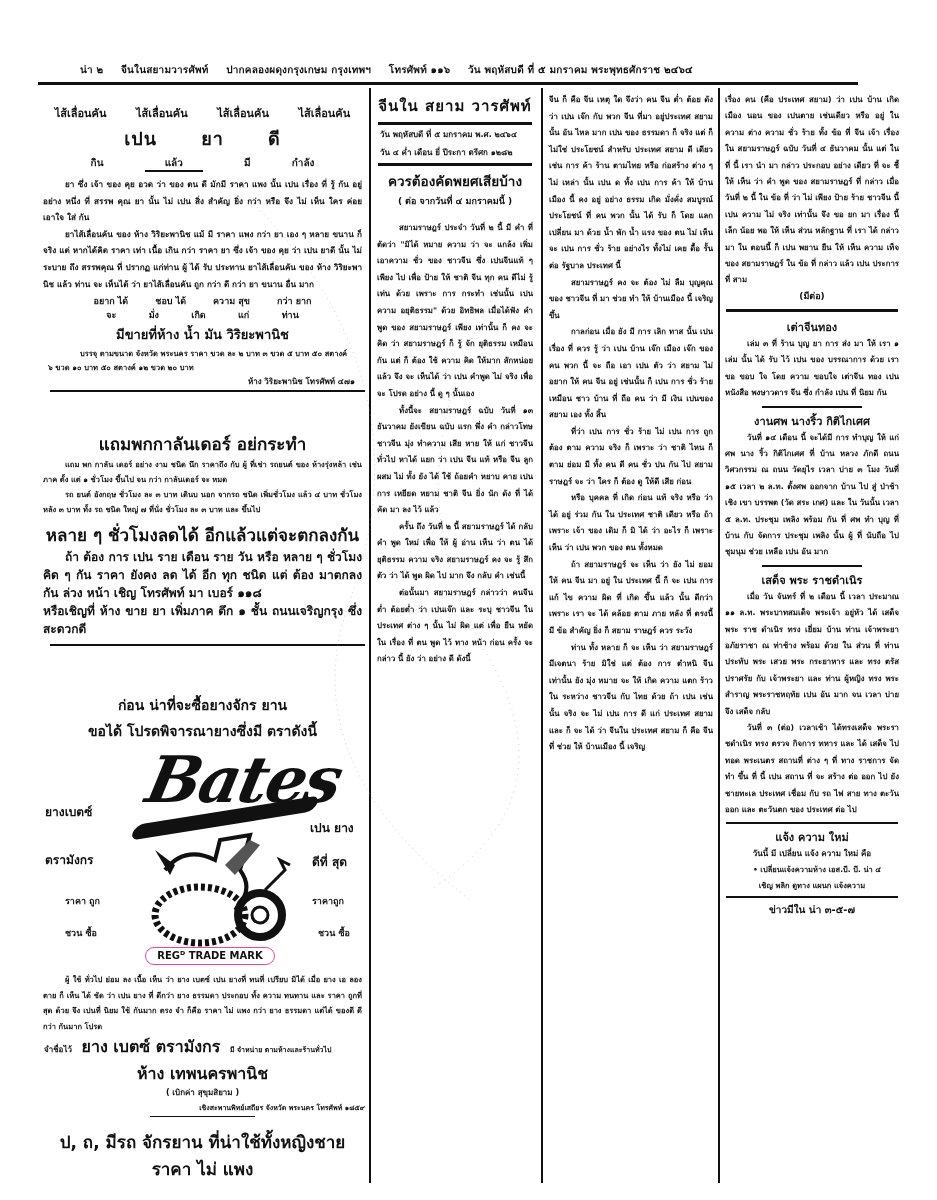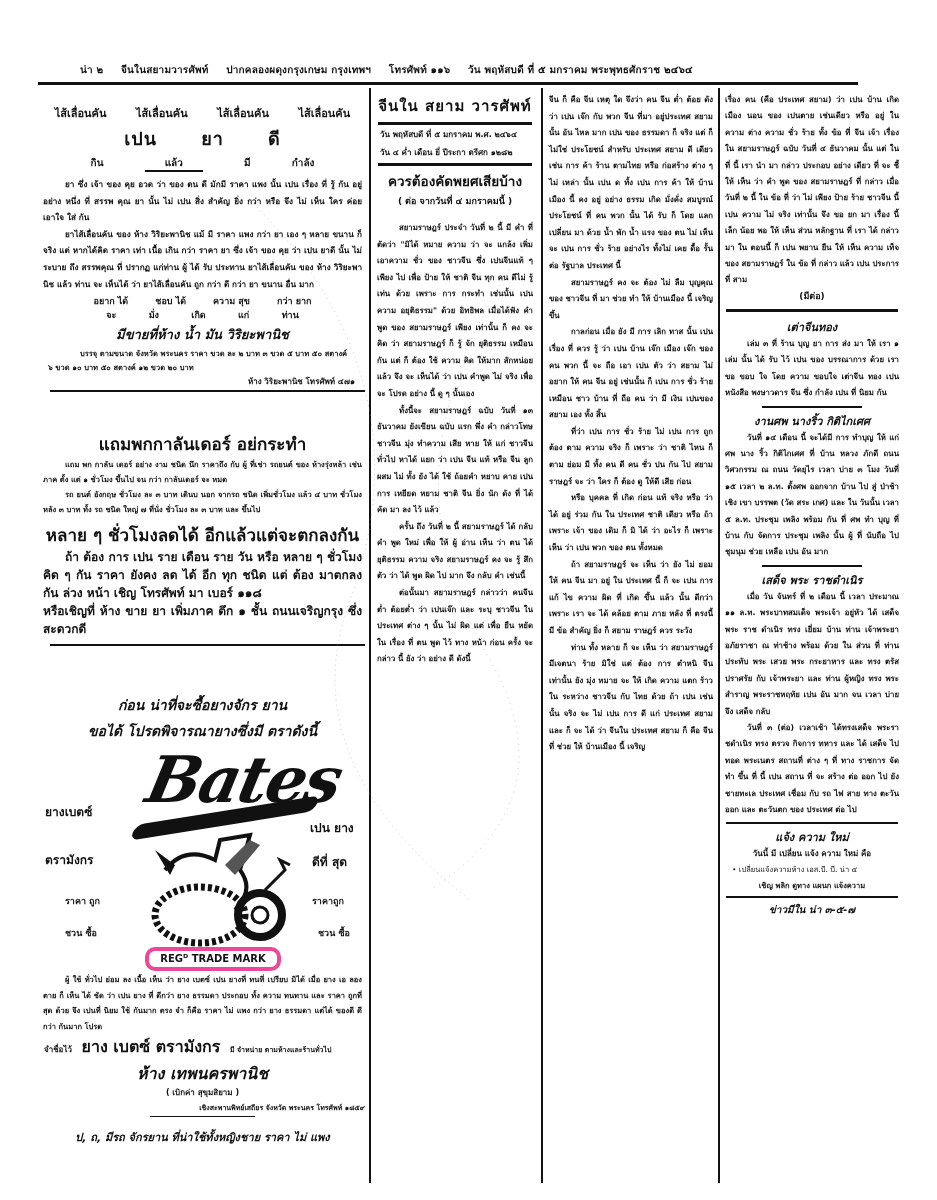--- a/index.html
+++ b/index.html
@@ -17,31 +17,31 @@
   .col3 { left:546px; width:170px; height:1090px; }
   .col4 { left:722px; width:180px; height:1090px; }
   .hr { height:2px; background:#111; margin:4px 8px; }
   .hr.short { margin:4px 70px; }
   .body-text { font-size:8.2px; line-height:16.6px; text-align:justify; font-weight:bold;
                padding:0 3px; }
   .body-text p { margin:0; text-indent:22px; }
   .ad-row { display:flex; justify-content:space-around; font-size:11px; font-weight:bold; }
   .big { font-size:18px; font-weight:bold; letter-spacing:1px; }
   .h2 { font-size:17px; font-weight:bold; text-align:center; }
-  .h3 { font-size:12px; font-weight:bold; text-align:center;font-style:italic; }
+  .h3 { font-size:12px; font-weight:bold; text-align:center; }
   .h4 { font-size:10px; font-weight:bold; text-align:center; }
   .bates-wrap { position:relative; height:230px; }
   .bates-logo { position:absolute; left:108px; top:0px; font-family:"DejaVu Serif", serif;
                 font-style:italic; font-weight:bold; font-size:64px; transform:skew(-12deg);
                 letter-spacing:-2px; }
   .bates-swoosh { position:absolute; left:100px; top:68px; width:170px; height:16px;
                   background:#111; transform:skew(-30deg) rotate(-10deg); border-radius:8px; }
   .dragon { position:absolute; left:105px; top:88px; width:150px; height:120px; }
   .trademark { position:absolute; left:105px; top:205px; width:128px; height:16px;
-               border:4px solid #ec4899; border-radius:10px; font-size:10px; font-weight:bold;
+               border:1px solid #ec4899; border-radius:10px; font-size:10px; font-weight:bold;
                text-align:center; line-height:16px; }
   .side-lbl { position:absolute; font-size:12px; font-weight:bold; }
   .side-sm { position:absolute; font-size:9px; font-weight:bold; }
   .paper-title { font-size:15px; font-weight:bold; text-align:center; letter-spacing:1px;
                  padding:6px 0 4px; }
   .dateline { font-size:8px; font-weight:bold; padding:2px 6px; line-height:16px; }
   .headline2 { font-size:13.5px; font-weight:bold; text-align:center; padding:4px 0 2px; }
   .noise { position:absolute; pointer-events:none; }
 </style>
 </head>
@@ -152,21 +152,21 @@
       </div>
       <div style="font-weight:bold;white-space:nowrap;padding-left:4px;">
         <span style="font-size:8px;">จำชื่อไว้</span>
         <span style="font-size:16px;margin:0 4px;">ยาง เบตซ์ ตรามังกร</span>
         <span style="font-size:7px;">มี จำหน่าย ตามห้างและร้านทั่วไป</span>
       </div>
       <div class="h3" style="font-size:16px;margin-top:2px;">ห้าง เทพนครพานิช</div>
       <div class="h4" style="font-size:8px;">( เบิกค่า สุขุมสิยาม )</div>
       <div class="h4" style="font-size:7px;margin-top:3px;text-align:right;">เชิงสะพานพิทย์เสถียร จังหวัด พระนคร โทรศัพท์ ๑๘๕๙</div>
       <div class="hr short" style="margin:3px 110px;height:1px;"></div>
-      <div class="h4" style="font-size:11px;margin-top:11px;font-style:italic;">ป, ถ, มีรถ จักรยาน ที่น่าใช้ทั้งหญิงชาย ราคา ไม่ แพง</div>
+      <div class="h4" style="font-size:17px;margin-top:11px;">ป, ถ, มีรถ จักรยาน ที่น่าใช้ทั้งหญิงชาย ราคา ไม่ แพง</div>
     </div>
   </div>
 
   <div class="col col2">
     <div class="paper-title">จีนใน สยาม วารศัพท์</div>
     <div class="hr" style="margin:0 4px;height:3px;"></div>
     <div class="dateline">วัน พฤหัสบดี ที่ ๕ มกราคม พ.ศ. ๒๔๖๔</div>
     <div class="dateline" style="padding-top:0;">วัน ๔ ค่ำ เดือน ยี่ ปีระกา ตรีศก ๑๒๘๒</div>
     <div class="hr" style="margin:0 4px;height:3px;"></div>
     <div class="headline2">ควรต้องคัดพยศเสียบ้าง</div>
@@ -219,21 +219,21 @@
       <div class="body-text" style="font-size:7.8px;line-height:16.4px;">
         <p>เมื่อ วัน จันทร์ ที่ ๒ เดือน นี้ เวลา ประมาณ ๑๑ ล.ท. พระบาทสมเด็จ พระเจ้า อยู่หัว ได้ เสด็จ พระ ราช ดำเนิร ทรง เยี่ยม บ้าน ท่าน เจ้าพระยา อภัยราชา ณ ท่าช้าง พร้อม ด้วย ใน ส่วน ที่ ท่าน ประทับ พระ เสวย พระ กระยาหาร และ ทรง ตรัส ปราศรัย กับ เจ้าพระยา และ ท่าน ผู้หญิง ทรง พระสำราญ พระราชหฤทัย เปน อัน มาก จน เวลา บ่าย จึง เสด็จ กลับ</p>
         <p>วันที่ ๓ (ต่อ) เวลาเช้า ได้ทรงเสด็จ พระราชดำเนิร ทรง ตรวจ กิจการ ทหาร และ ได้ เสด็จ ไป ทอด พระเนตร สถานที่ ต่าง ๆ ที่ ทาง ราชการ จัด ทำ ขึ้น ที่ นี้ เปน สถาน ที่ จะ สร้าง ต่อ ออก ไป ยัง ชายทะเล ประเทศ เชื่อม กับ รถ ไฟ สาย ทาง ตะวันออก และ ตะวันตก ของ ประเทศ ต่อ ไป</p>
       </div>
     </div>
     <div class="hr" style="margin:4px 4px;"></div>
 
     <div>
       <div class="h3" style="font-size:11px;">แจ้ง ความ ใหม่</div>
       <div class="h4" style="font-size:8px;line-height:16px;">วันนี้ มี เปลี่ยน แจ้ง ความ ใหม่ คือ</div>
-      <div style="font-size:7.5px;font-weight:normal;padding-left:10px;line-height:16px;">
+      <div style="font-size:7.5px;font-weight:bold;padding-left:10px;line-height:16px;text-align:center;">
         <span>• </span><span>เปลี่ยนแจ้งความห้าง เอส.บี. บี. น่า ๔</span>
       </div>
       <div class="h4" style="font-size:7.5px;line-height:16px;">เชิญ พลิก ดูทาง แผนก แจ้งความ</div>
     </div>
     <div class="hr" style="margin:2px 4px;"></div>
     <div class="h3" style="font-size:10px;padding-top:2px;">ข่าวมีใน น่า ๓-๕-๗</div>
   </div>
 
   <svg class="noise" style="left:230px;top:200px;" width="400" height="700">
     <path d="M20 0 Q200 180 120 400 Q60 560 240 700" fill="none" stroke="#999" stroke-width="1" stroke-dasharray="1 4" opacity="0.5"></path>

